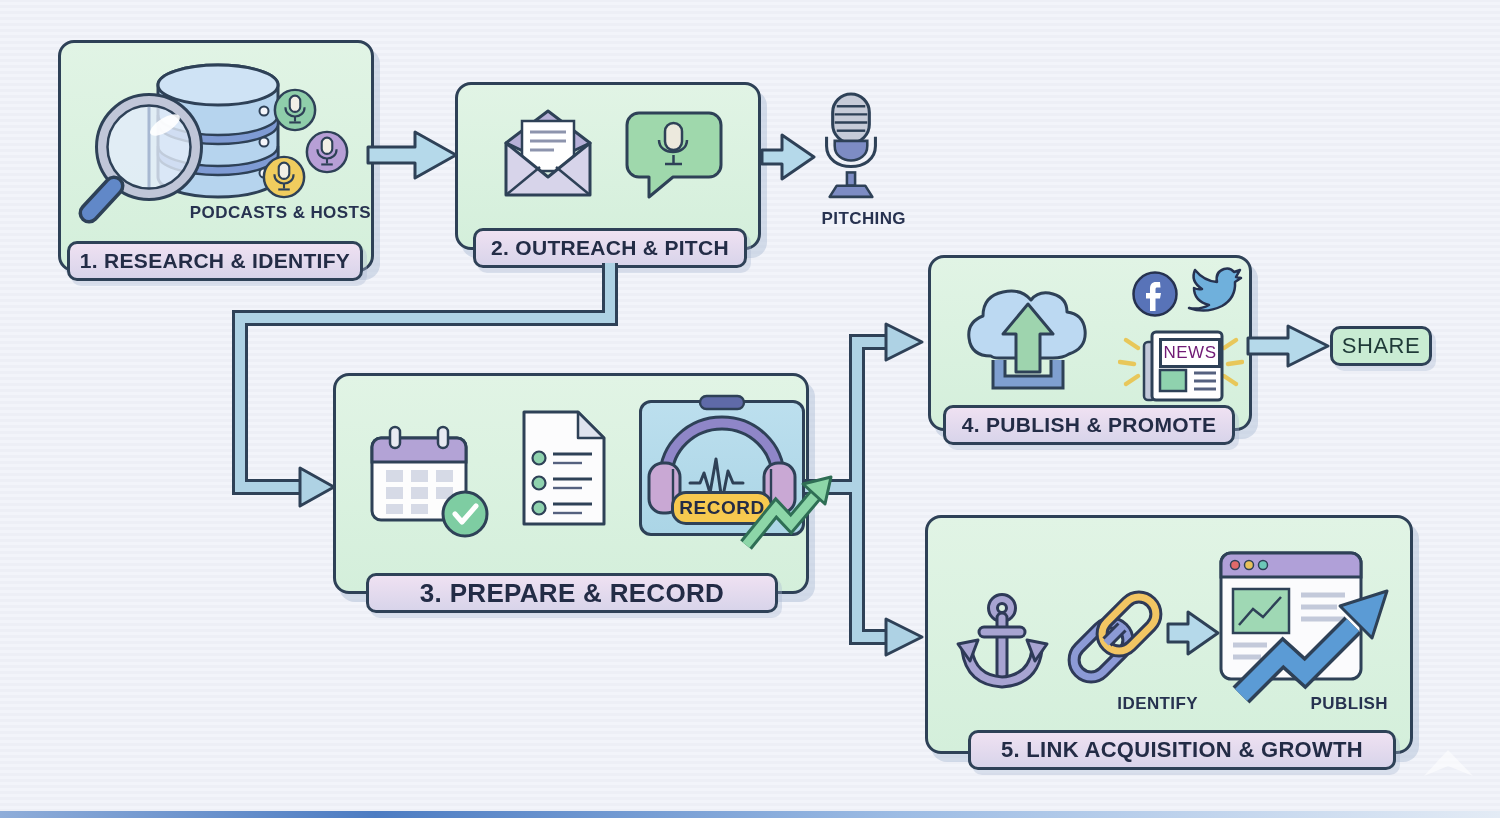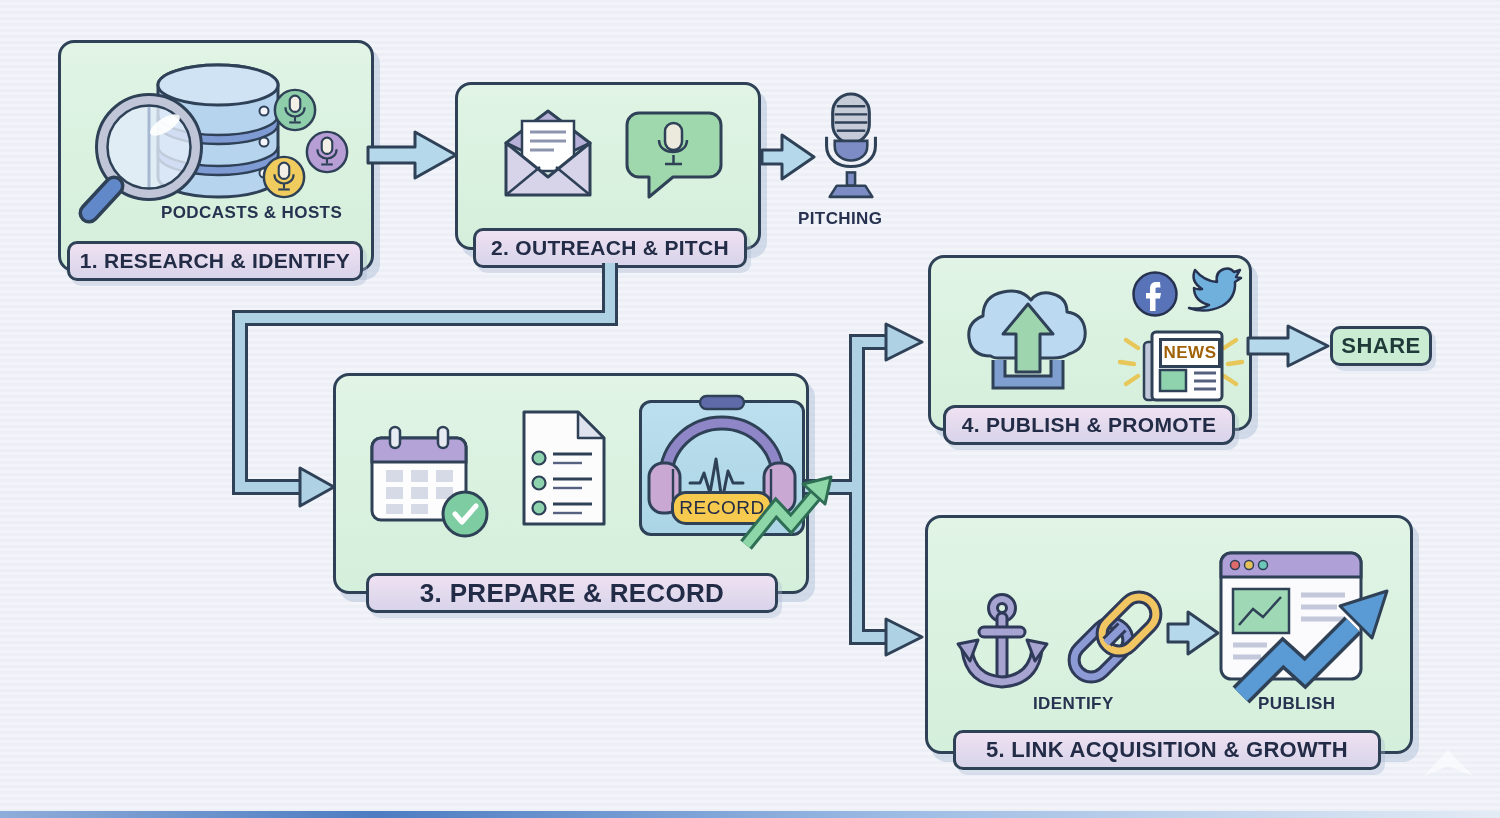--- a/index.html
+++ b/index.html
@@ -16,43 +16,43 @@
     box-shadow:6px 8px 0 rgba(168,183,210,.42);
   }
   .pill{
     position:absolute;display:flex;align-items:center;justify-content:center;
     background:linear-gradient(180deg,#efe1f2,#d8d4ea);
     border:3px solid #2e4157;border-radius:10px;
     font-weight:bold;color:#232c46;letter-spacing:.3px;
     box-shadow:4px 5px 0 rgba(168,183,210,.35);
     white-space:nowrap;
   }
-  .cap{position:absolute;font-weight:bold;color:#273250;text-align:left;letter-spacing:.4px;}
+  .cap{position:absolute;font-weight:bold;color:#273250;text-align:right;letter-spacing:.4px;}
   .abs{position:absolute;}
   .share-box{
     position:absolute;display:flex;align-items:center;justify-content:center;
     background:#c9ecd3;border:3px solid #2e4157;border-radius:10px;
-    font-weight:bold;font-size:22px;color:#1f3a38;letter-spacing:.5px;
+    font-weight:normal;font-size:22px;color:#1f3a38;letter-spacing:.5px;
     box-shadow:4px 5px 0 rgba(168,183,210,.35);
     text-align:right;
   }
   .record-panel{
     position:absolute;background:linear-gradient(180deg,#bcdfee,#abd5e6);
     border:3px solid #2e4157;border-radius:12px;
   }
   .record-pill{
     position:absolute;left:50%;transform:translateX(-50%);top:88px;
     width:96px;height:28px;display:flex;align-items:center;justify-content:center;
     background:#f6c94f;border:3px solid #2e4157;border-radius:15px;
-    font-weight:normal;font-size:19px;color:#232c46;letter-spacing:.5px;
+    font-weight:bold;font-size:19px;color:#232c46;letter-spacing:.5px;
   }
   .news-wrap{position:absolute;}
   .news-text{
     position:absolute;display:flex;align-items:center;justify-content:center;
-    font-weight:bold;color:#a16207;border:3px solid #2e4157;background:#fff;
+    font-weight:normal;color:#701a75;border:3px solid #2e4157;background:#fff;
   }
   .bottom-strip{
     position:absolute;left:0;right:0;bottom:0;height:7px;
     background:linear-gradient(90deg,#8fadd9,#4d7cc2 25%,#9dbce4 60%,#e3ebf5);
   }
 </style>
 </head>
 <body>
 
 <div class="stage">
@@ -211,21 +211,21 @@
         </g>
         <rect x="26" y="22" width="11" height="58" rx="4" fill="#c3c9da" stroke="#2e4157" stroke-width="2.5"></rect>
         <rect x="34" y="12" width="70" height="68" rx="4" fill="#ffffff" stroke="#2e4157" stroke-width="3"></rect>
         <rect x="42" y="50" width="26" height="21" fill="#8fd2ae" stroke="#2e4157" stroke-width="2.5"></rect>
         <line x1="76" y1="53" x2="98" y2="53" stroke="#55617f" stroke-width="3"></line>
         <line x1="76" y1="61" x2="98" y2="61" stroke="#55617f" stroke-width="3"></line>
         <line x1="76" y1="69" x2="98" y2="69" stroke="#55617f" stroke-width="3"></line>
       </svg>
       <span class="news-text" style="left:41px;top:18px;width:56px;height:24px;font-size:17px;letter-spacing:.5px;">NEWS</span>
     </div>
-    <div class="pill" style="left:12px;top:147px;width:286px;height:34px;font-size:21px;border-radius:12px;">4. PUBLISH &amp; PROMOTE</div>
+    <div class="pill" style="left:12px;top:147px;width:286px;height:34px;font-size:21px;">4. PUBLISH &amp; PROMOTE</div>
   </div>
 
   <div class="share-box" style="left:1330px;top:326px;width:96px;height:34px;">SHARE</div>
 
   <div class="box" style="left:925px;top:515px;width:482px;height:233px;">
     <svg class="abs" style="left:27px;top:74px;" width="95" height="105" viewBox="0 0 95 105">
       <circle cx="47" cy="16" r="9" fill="none" stroke="#2e3a58" stroke-width="12"></circle>
       <circle cx="47" cy="16" r="9" fill="none" stroke="#a8a4d2" stroke-width="6"></circle>
       <path d="M47,26 V82" stroke="#2e3a58" stroke-width="13" stroke-linecap="round"></path>
       <path d="M47,26 V82" stroke="#a8a4d2" stroke-width="7" stroke-linecap="round"></path>
@@ -258,21 +258,21 @@
           <line x1="88" y1="64" x2="124" y2="64"></line>
           <line x1="88" y1="76" x2="132" y2="76"></line>
         <line x1="20" y1="102" x2="54" y2="102"></line>
           <line x1="20" y1="114" x2="48" y2="114"></line>
       </g>
       <path d="M28,152 L70,110 L92,130 L140,82" fill="none" stroke="#2e4157" stroke-width="24" stroke-linejoin="miter"></path>
       <path d="M28,152 L70,110 L92,130 L140,82" fill="none" stroke="#5b9bd5" stroke-width="17" stroke-linejoin="miter"></path>
       <polygon points="174,48 159,95 127,63" fill="#5b9bd5" stroke="#2e4157" stroke-width="3" stroke-linejoin="round"></polygon>
     </svg>
     <div class="cap" style="left:330px;top:176px;width:130px;font-size:17px;">PUBLISH</div>
-    <div class="pill" style="left:25px;top:212px;width:422px;height:34px;font-size:22px;">5. LINK ACQUISITION &amp; GROWTH</div>
+    <div class="pill" style="left:40px;top:212px;width:422px;height:34px;font-size:22px;">5. LINK ACQUISITION &amp; GROWTH</div>
   </div>
 
   <svg class="abs" style="left:0;top:0;pointer-events:none;" width="1500" height="818" viewBox="0 0 1500 818">
 
     <polygon points="368,147 415,147 415,132 456,155 415,178 415,163 368,163" fill="#b5d9ea" stroke="#2e4157" stroke-width="3" stroke-linejoin="round"></polygon>
 
     <polygon points="762,150 782,150 782,135 814,157 782,179 782,164 762,164" fill="#b5d9ea" stroke="#2e4157" stroke-width="3" stroke-linejoin="round"></polygon>
 
     <path d="M610,263 L610,318 L240,318 L240,487 L302,487" fill="none" stroke="#2e4157" stroke-width="16" stroke-linejoin="miter"></path>
     <path d="M610,263 L610,318 L240,318 L240,487 L302,487" fill="none" stroke="#aed2e4" stroke-width="10" stroke-linejoin="miter"></path>

